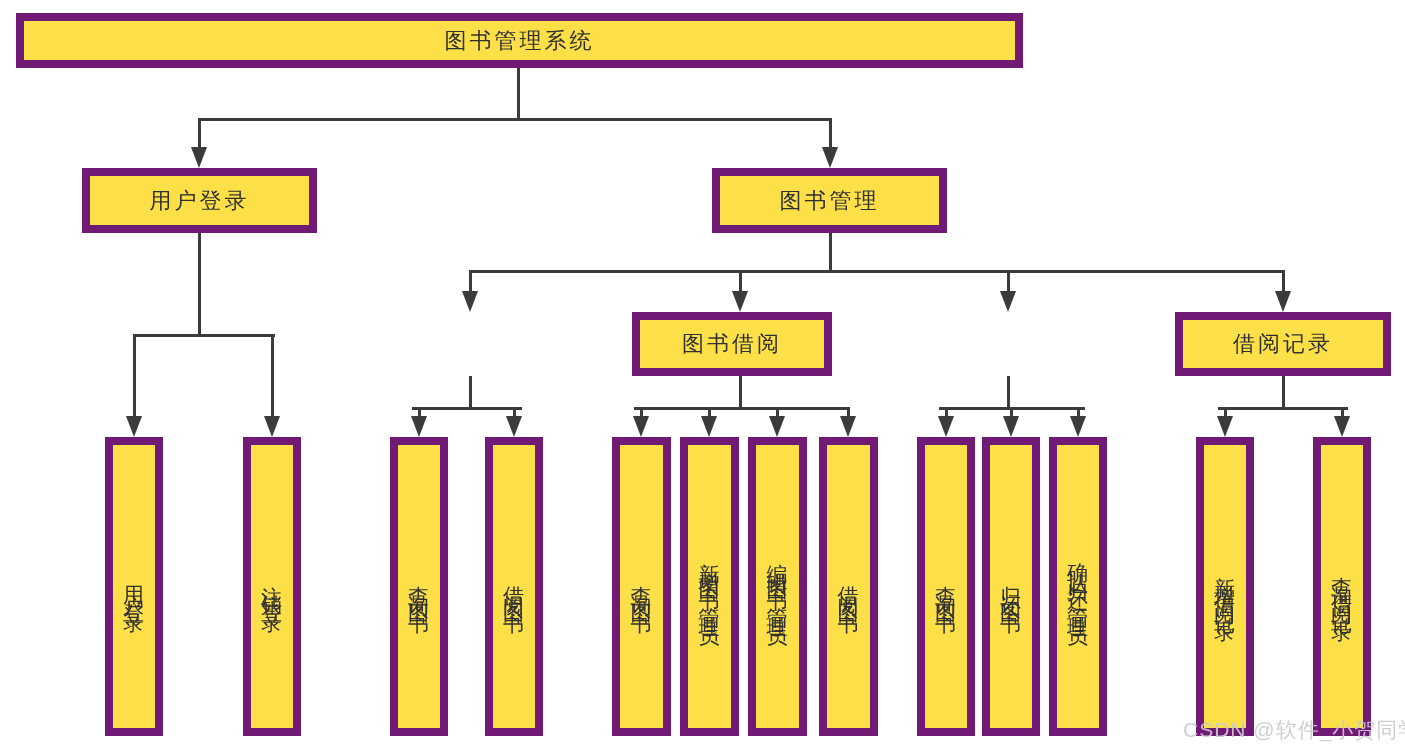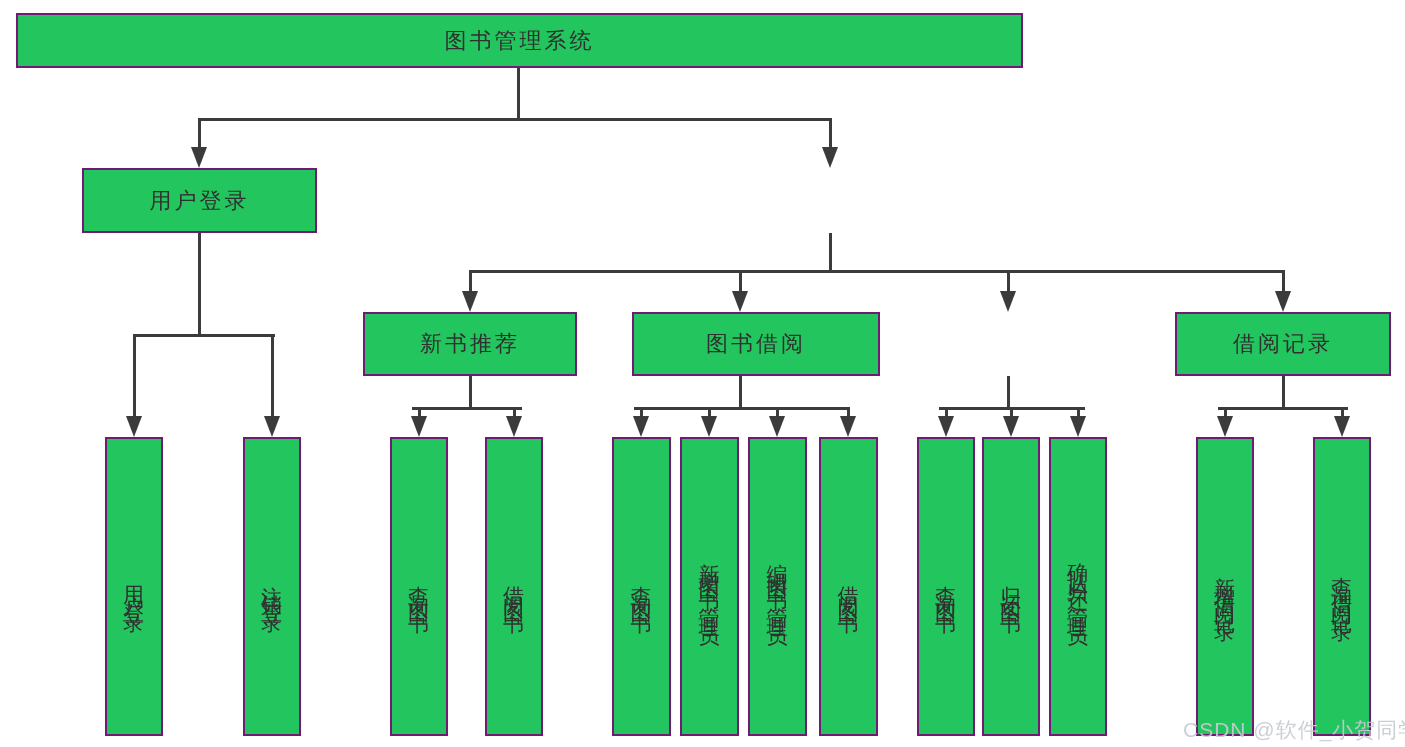--- a/index.html
+++ b/index.html
@@ -1,21 +1,21 @@
 <!DOCTYPE html>
 <html><head>
 <meta charset="utf-8">
 <style>
   html,body{margin:0;padding:0;background:#ffffff;}
   .canvas{
     position:relative;width:1405px;height:747px;background:#ffffff;overflow:hidden;
     font-family:"Liberation Sans","DejaVu Sans",sans-serif;color:#303030;
   }
   .box{
-    position:absolute;box-sizing:border-box;border:2px solid #701a75;background:#22c55e;
+    position:absolute;box-sizing:border-box;border:8px solid #701a75;background:#fde047;
     display:flex;align-items:center;justify-content:center;
     font-size:22px;letter-spacing:3px;white-space:nowrap;
   }
   .vbox .vtext{
     writing-mode:vertical-rl;text-orientation:mixed;
     font-size:21px;line-height:1;letter-spacing:9px;white-space:nowrap;
   }
   .hline,.vline{position:absolute;background:#3b3b3b;}
   .hline{height:3px;}
   .vline{width:3px;}
@@ -78,25 +78,25 @@
   <div class="arrow" style="left:1217px;top:407px;height:30px;"></div>
   <div class="arrow" style="left:1334px;top:407px;height:30px;"></div>
 
   <div class="box" style="left:16px;top:13px;width:1007px;height:55px;">
     <span>图书管理系统</span>
   </div>
 
   <div class="box" style="left:82px;top:168px;width:235px;height:65px;">
     <span>用户登录</span>
   </div>
+  <div class="box" style="left:712px;top:168px;width:235px;height:65px;">
+    <span>图书管理</span>
+  </div>
 
-  <div class="box" style="left:363px;top:312px;width:214px;height:64px;">
-    <span>新书推荐</span>
-  </div>
-  <div class="box" style="left:632px;top:312px;width:248px;height:64px;text-align:right;">
+  <div class="box" style="left:632px;top:312px;width:200px;height:64px;text-align:right;">
     <span>图书借阅</span>
   </div>
   <div class="box" style="left:1175px;top:312px;width:216px;height:64px;">
     <span>借阅记录</span>
   </div>
 
   <div class="box vbox" style="left:105px;top:437px;width:58px;height:299px;">
     <span class="vtext">用户登录</span>
   </div>
   <div class="box vbox" style="left:243px;top:437px;width:58px;height:299px;">

